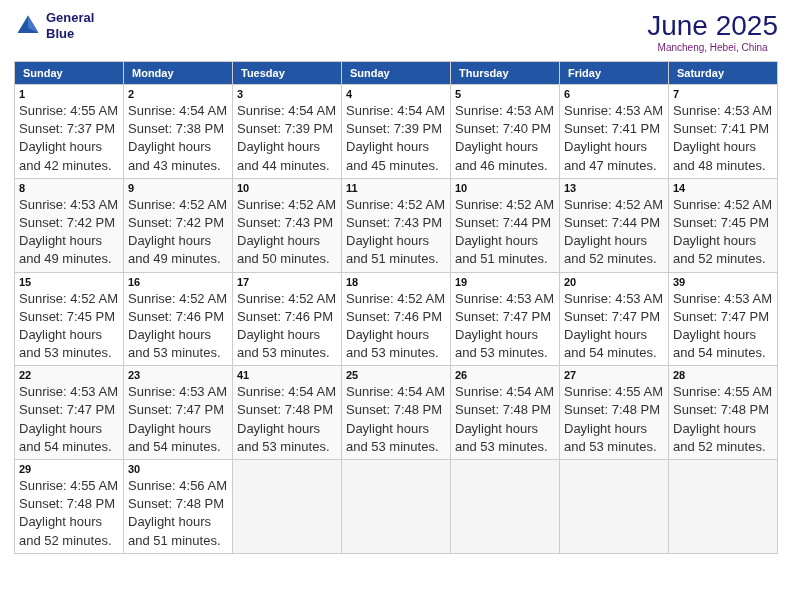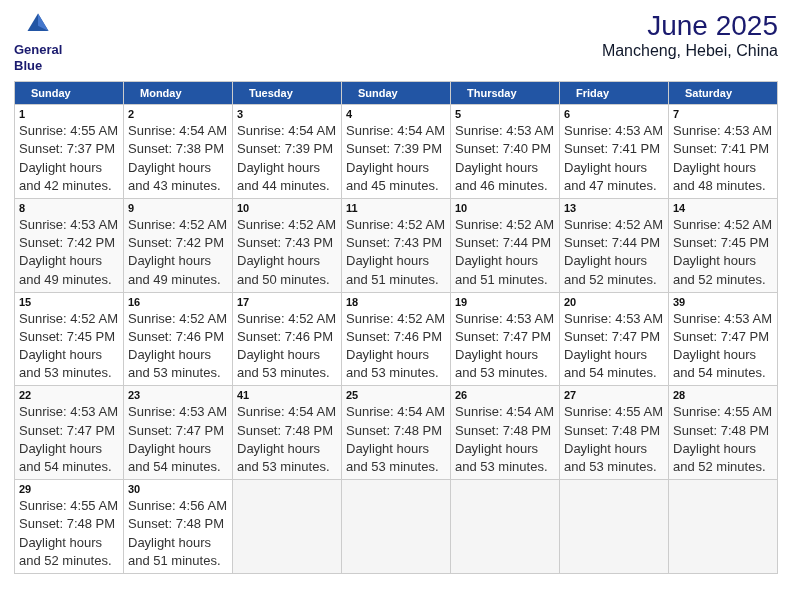--- a/index.html
+++ b/index.html
@@ -19,21 +19,20 @@
     .header-area {
       display: flex;
       justify-content: space-between;
       align-items: flex-start;
       margin-bottom: 8px;
     }
     .logo {
       display: flex;
       align-items: center;
       gap: 4px;
-      flex-direction: column;
     }
     .logo-text {
       display: flex;
       flex-direction: column;
       font-size: 13px;
       font-weight: bold;
       color: #1a1a6e;
       line-height: 1.2;
     }
     .logo-icon {
@@ -42,36 +41,36 @@
     }
     .title-block {
       text-align: right;
     }
     .title-block h1 {
       font-size: 28px;
       color: #1a1a6e;
       font-weight: normal;
     }
     .title-block h2 {
-      font-size: 16px;
-      color: #0f172a;
+      font-size: 10px;
+      color: #701a75;
       font-weight: normal;
       text-align: center;
     }
     .calendar {
       width: 100%;
       border-collapse: collapse;
       table-layout: fixed;
     }
     .calendar th {
       background: #2255a4;
       color: #fff;
       font-size: 11px;
       font-weight: bold;
-      padding: 5px 16px;
+      padding: 5px 8px;
       text-align: left;
       border: 1px solid #ccc;
     }
     .calendar td {
       vertical-align: top;
       border: 1px solid #ccc;
       padding: 3px 4px;
       font-size: 8.5px;
       color: #222;
       background: #fff;

